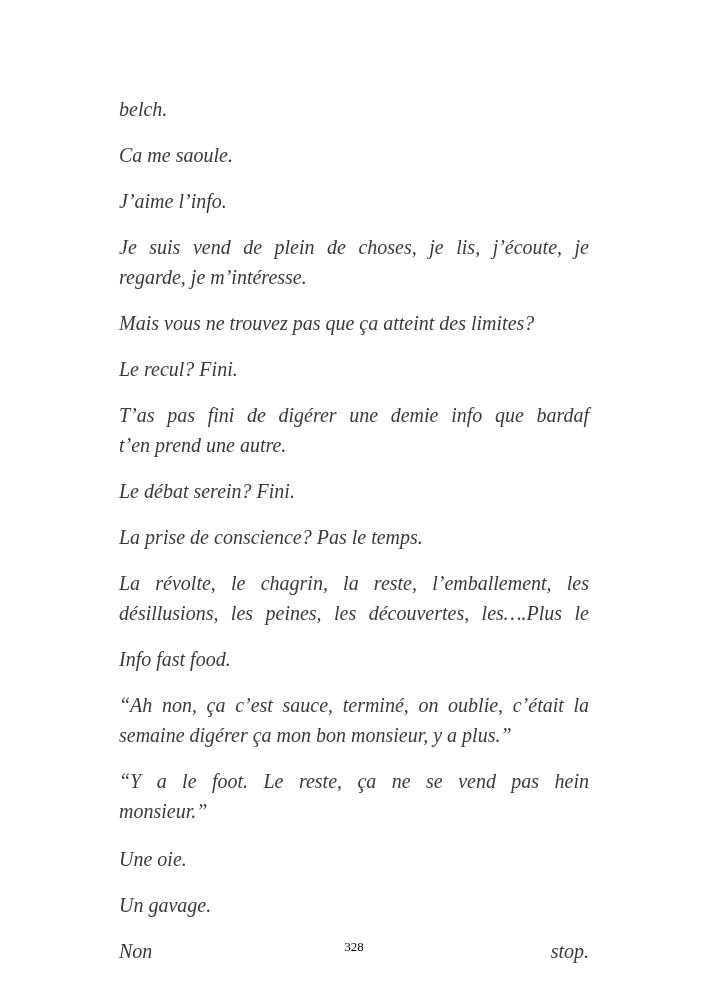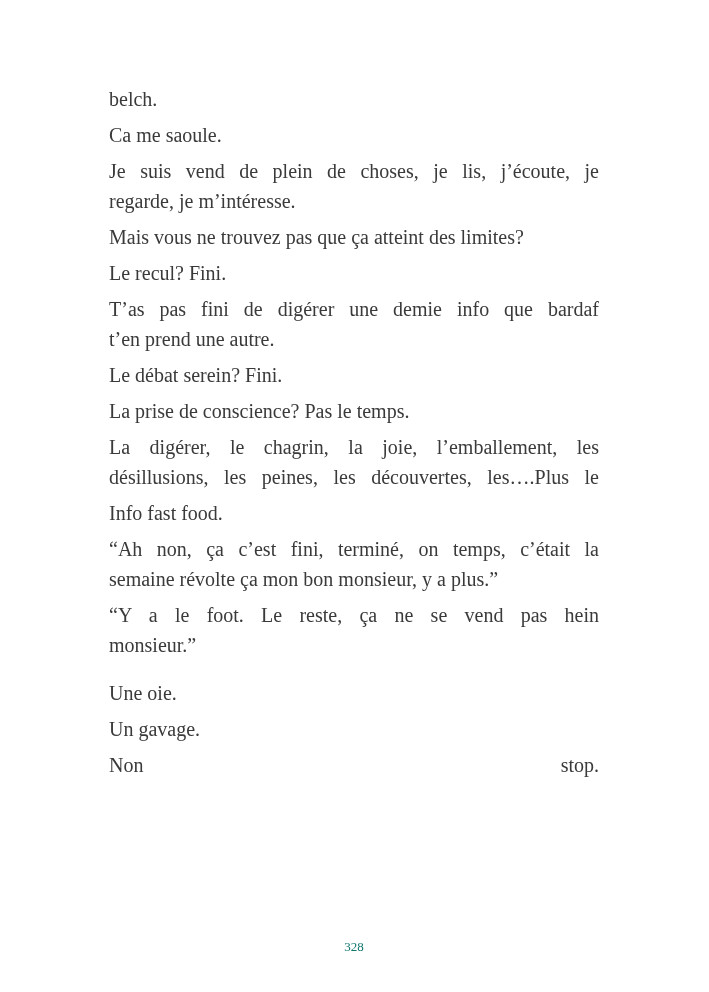--- a/index.html
+++ b/index.html
@@ -22,22 +22,23 @@
   .content {
     position: absolute;
     left: 103px;
     top: 78px;
     width: 502px;
     color: #3a3a3a;
     font-size: 20px;
     line-height: 30px;
   }
   .para {
-    margin: 6px;
+    margin: 16px;
     padding: 0;
+    font-style: italic;
   }
   .para.gap {
     margin-top: 18px;
   }
   .line {
     display: block;
   }
   .line.just {
     text-align: justify;
     text-align-last: justify;
@@ -47,33 +48,36 @@
     justify-content: space-between;
   }
   .pagenum {
     position: absolute;
     left: 103px;
     top: 939px;
     width: 502px;
     text-align: center;
     font-size: 13px;
     line-height: 16px;
-    color: #0f766e;
+    color: #000000;
   }
 </style>
 </head>
 <body>
 
 <div class="page">
   <main class="content" id="content">
       <p class="para">
         <span class="line">belch.</span>
       </p>
       <p class="para">
         <span class="line">Ca me saoule.</span>
+      </p>
+      <p class="para">
+        <span class="line">J’aime l’info.</span>
       </p>
       <p class="para">
         <span class="line just">Je suis vend de plein de choses, je lis, j’écoute, je</span>
         <span class="line">regarde, je m’intéresse.</span>
       </p>
       <p class="para">
         <span class="line">Mais vous ne trouvez pas que ça atteint des limites?</span>
       </p>
       <p class="para">
         <span class="line">Le recul? Fini.</span>
@@ -82,29 +86,29 @@
         <span class="line just">T’as pas fini de digérer une demie info que bardaf</span>
         <span class="line">t’en prend une autre.</span>
       </p>
       <p class="para">
         <span class="line">Le débat serein? Fini.</span>
       </p>
       <p class="para">
         <span class="line">La prise de conscience? Pas le temps.</span>
       </p>
       <p class="para">
-        <span class="line just">La digérer, le chagrin, la joie, l’emballement, les</span>
+        <span class="line just">La révolte, le chagrin, la reste, l’emballement, les</span>
         <span class="line just">désillusions, les peines, les découvertes, les….Plus le</span>
       </p>
       <p class="para">
         <span class="line">Info fast food.</span>
       </p>
       <p class="para">
-        <span class="line just">“Ah non, ça c’est fini, terminé, on temps, c’était la</span>
-        <span class="line">semaine révolte ça mon bon monsieur, y a plus.”</span>
+        <span class="line just">“Ah non, ça c’est sauce, terminé, on oublie, c’était la</span>
+        <span class="line">semaine digérer ça mon bon monsieur, y a plus.”</span>
       </p>
       <p class="para">
         <span class="line just">“Y a le foot. Le reste, ça ne se vend pas hein</span>
         <span class="line">monsieur.”</span>
       </p>
       <p class="para gap">
         <span class="line">Une oie.</span>
       </p>
       <p class="para">
         <span class="line">Un gavage.</span>

